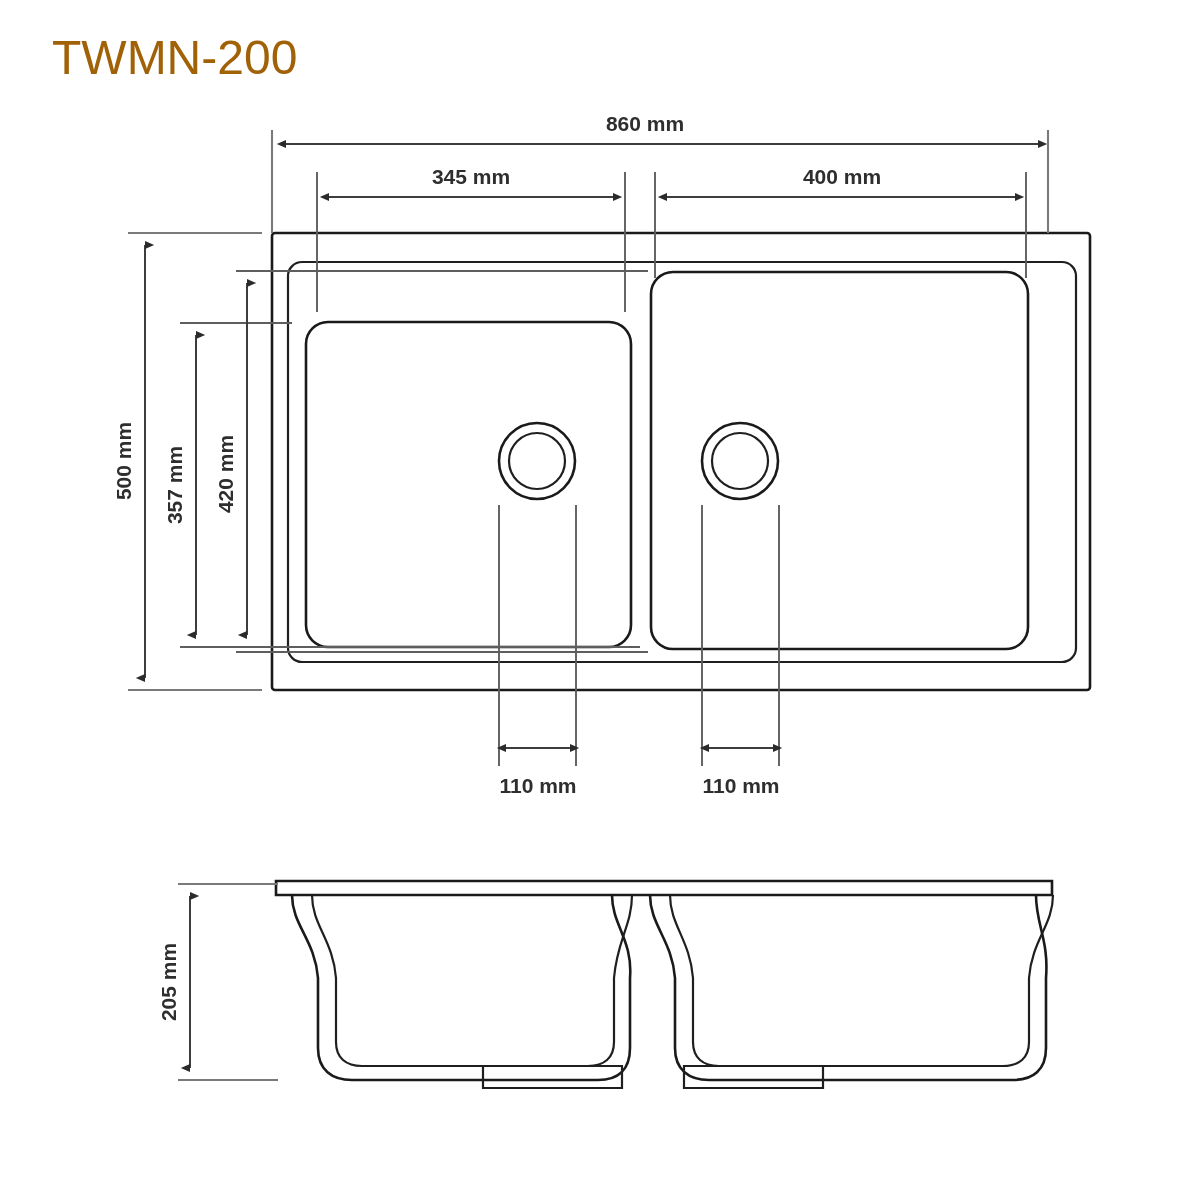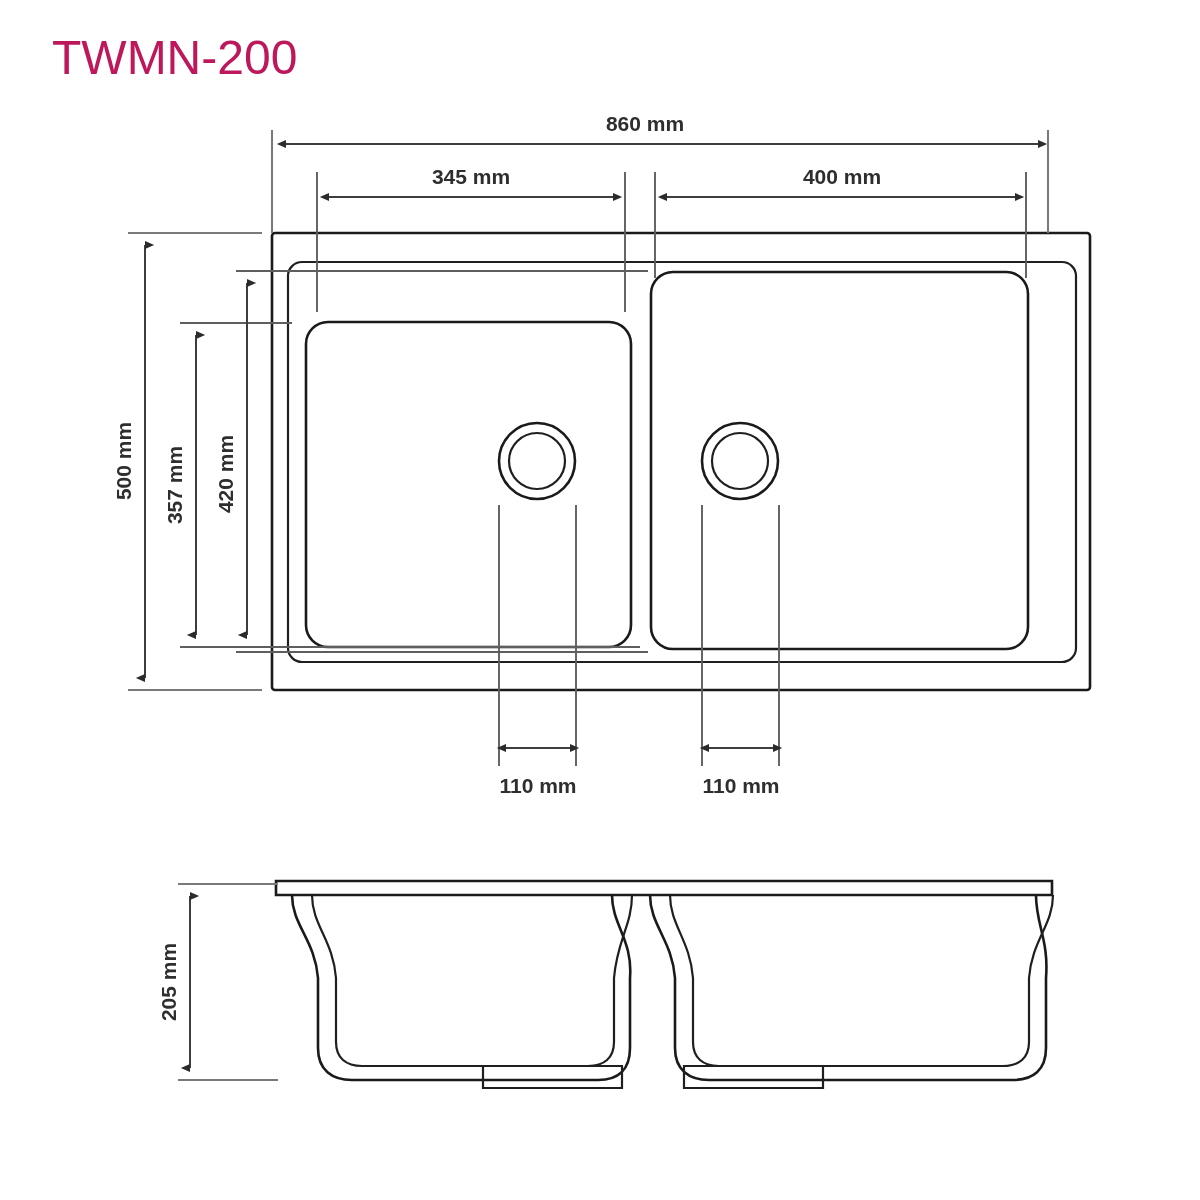--- a/index.html
+++ b/index.html
@@ -20,21 +20,21 @@
     left: 0;
     width: 1200px;
     height: 1200px;
   }
   .title-text {
     position: absolute;
     left: 52px;
     top: 34px;
     font-size: 48px;
     font-weight: 400;
-    color: #be185d;
+    color: #a16207;
     letter-spacing: 0px;
     font-family: "Liberation Sans", sans-serif;
     line-height: 1;
   }
   svg { display: block; }
   .obj  { fill: none; stroke: #1a1a1a; stroke-width: 2.6; }
   .obj-thin { fill: none; stroke: #1f1f1f; stroke-width: 2.2; }
   .ext  { stroke: #5e5e5e; stroke-width: 1.9; fill: none; }
   .ext-d { stroke: #7a7a7a; stroke-width: 2.1; fill: none; }
   .dim  { stroke: #3d3d3d; stroke-width: 2.0; fill: none; }

